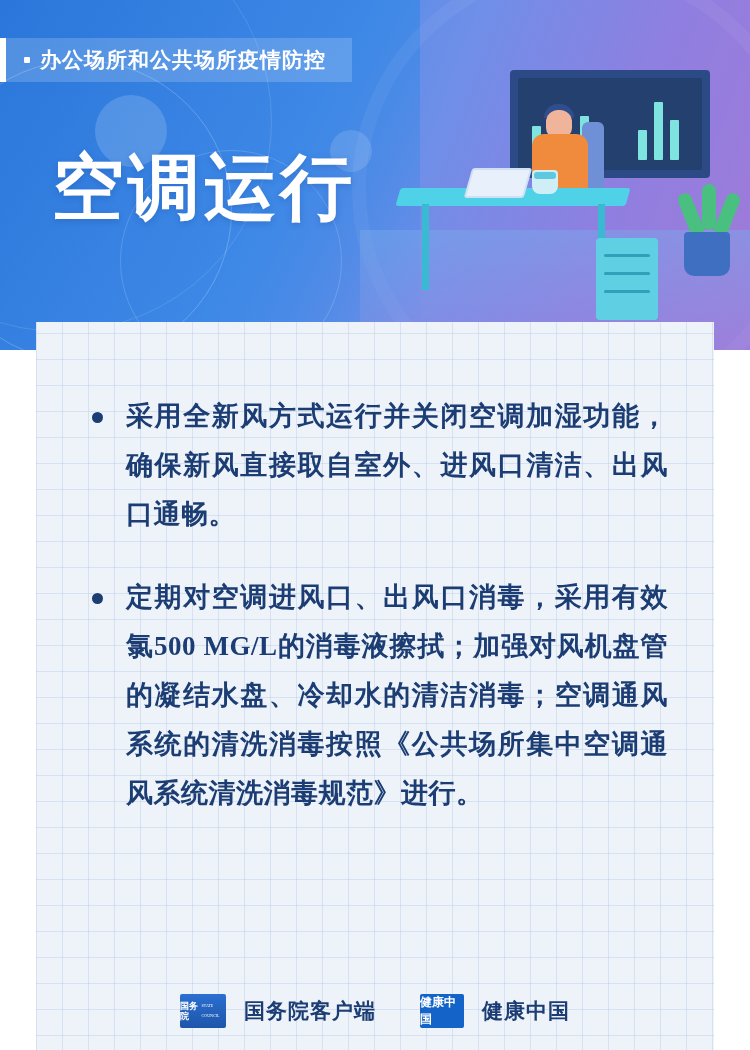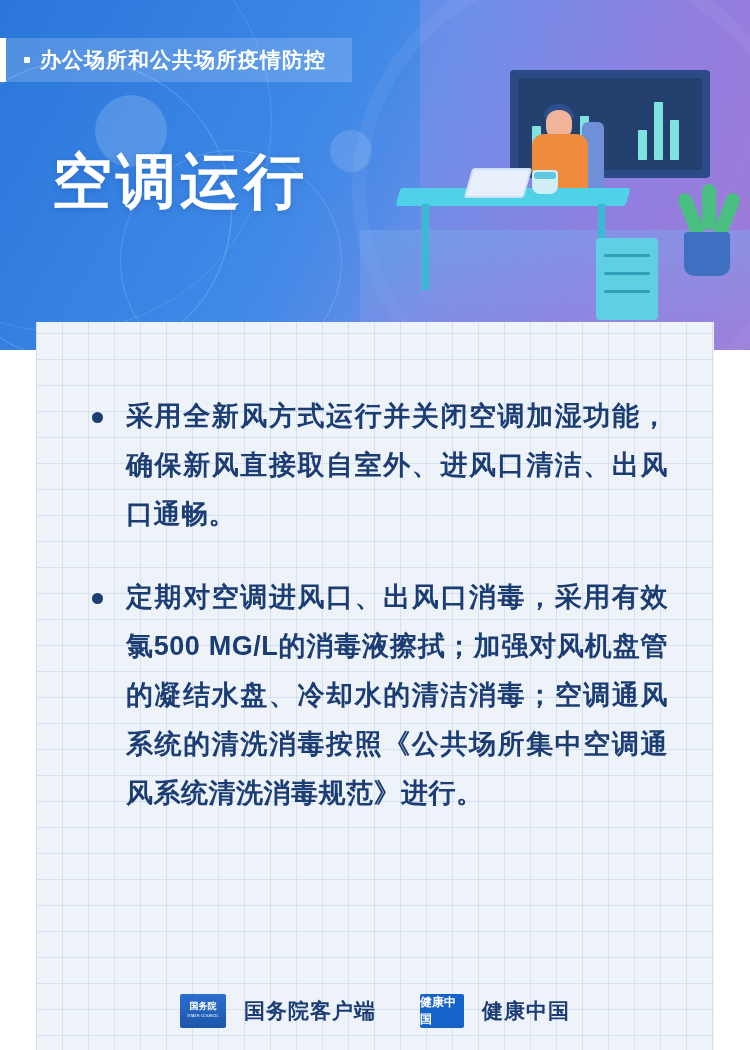--- a/index.html
+++ b/index.html
@@ -12,20 +12,21 @@
     font-family: "Liberation Sans", sans-serif;
     background: #ffffff;
     overflow: hidden;
   }
   .poster {
     position: relative;
     width: 750px;
     height: 1050px;
     background: #ffffff;
     overflow: hidden;
+    font-family: Liberation Serif, serif;
   }
   
   .hero {
     position: absolute;
     left: 0; top: 0;
     width: 750px;
     height: 350px;
     background: linear-gradient(110deg, #2f7fe0 0%, #3f8ce8 28%, #6f8fe8 55%, #8f7fe0 78%, #a07ad8 100%);
     overflow: hidden;
   }
@@ -86,21 +87,21 @@
     font-size: 21px;
     font-weight: bold;
     letter-spacing: 1px;
     white-space: nowrap;
   }
   
   .big-title {
     position: absolute;
     left: 52px; top: 152px;
     color: #ffffff;
-    font-size: 60px;
+    font-size: 72px;
     font-weight: bold;
     letter-spacing: 4px;
     line-height: 1;
     text-shadow: 0 2px 6px rgba(20,60,140,0.25);
   }
   
   .illus {
     position: absolute;
     right: 0; top: 60px;
     width: 390px; height: 290px;
@@ -271,21 +272,21 @@
     justify-content: center;
     gap: 18px;
   }
   .logo-gov {
     width: 46px; height: 34px;
     background: linear-gradient(180deg, #2b6fd0, #1d55ab);
     color: #ffffff;
     font-size: 9px;
     font-weight: bold;
     display: flex;
-    flex-direction: column;
+    flex-direction: row;
     align-items: center;
     justify-content: center;
     line-height: 10px;
     border-radius: 2px;
   }
   .logo-gov .sub { font-size: 4px; letter-spacing: 0; font-weight: normal; }
   .footer-label {
     color: #1b3d73;
     font-size: 21px;
     font-weight: bold;

